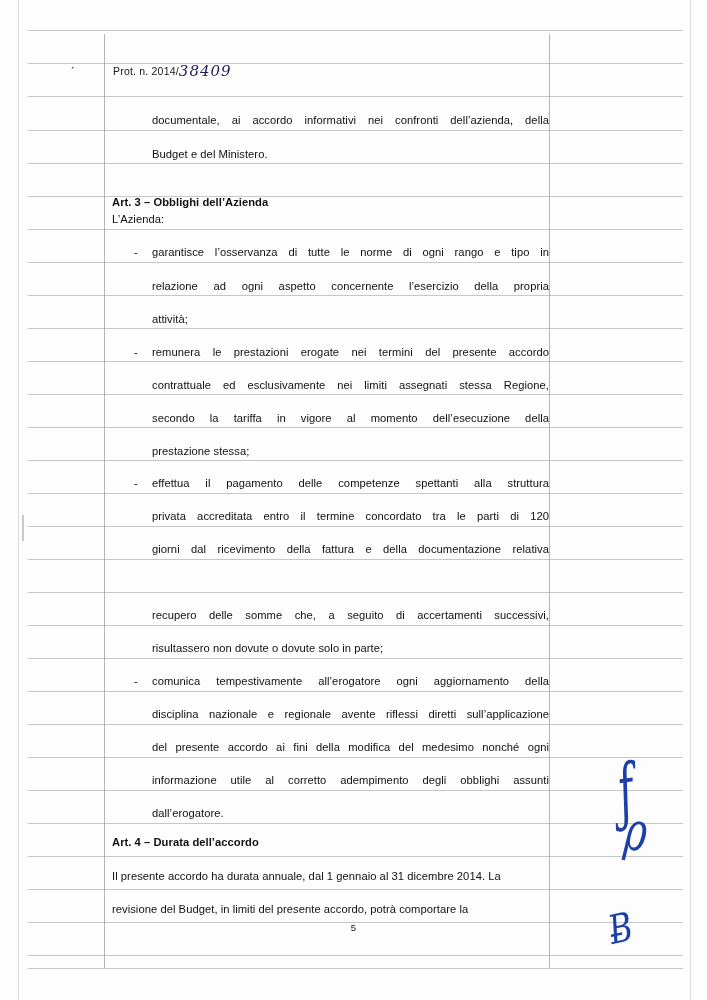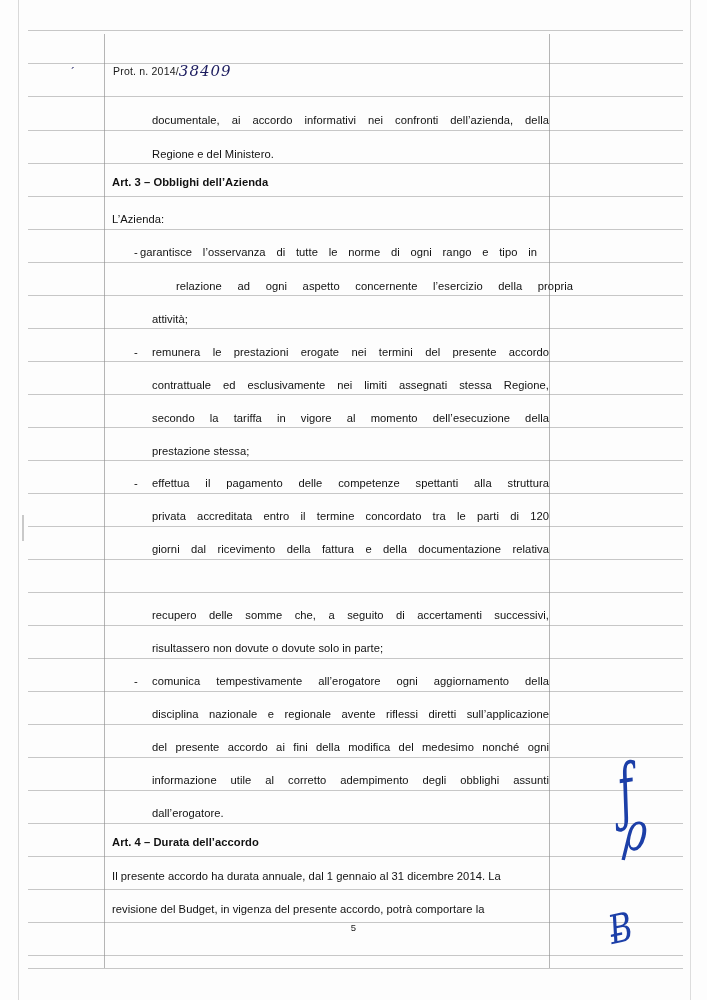--- a/index.html
+++ b/index.html
@@ -192,43 +192,43 @@
   <div class="vline right"></div>
 
   <div class="tick">´</div>
 
   <div class="prot">
     <span>Prot. n. 2014/</span><span class="hand">38409</span>
   </div>
 
   <div class="doc-body" id="body-layer">
       <div class="txt just" style="top: 114px; left: 152px; width: 397px;">documentale, ai accordo informativi nei confronti dell’azienda, della</div>
-      <div class="txt" style="top: 148px; left: 152px;">Regione e del Ministero.</div>
-      <div class="txt bold" style="top: 176px; left: 112px;">Art. 3 – Obblighi dell’Azienda</div>
+      <div class="txt" style="top: 148px; left: 152px;">Budget e del Ministero.</div>
+      <div class="txt bold" style="top: 196px; left: 112px;">Art. 3 – Obblighi dell’Azienda</div>
       <div class="txt" style="top: 213px; left: 112px;">L’Azienda:</div>
-      <div class="txt just" style="top: 246px; left: 140px; width: 397px;">garantisce l’osservanza di tutte le norme di ogni rango e tipo in</div>
-      <div class="txt just" style="top: 280px; left: 152px; width: 397px; margin-left: 24px;">relazione ad ogni aspetto concernente l’esercizio della propria</div>
+      <div class="txt just" style="top: 246px; left: 152px; width: 397px;">garantisce l’osservanza di tutte le norme di ogni rango e tipo in</div>
+      <div class="txt just" style="top: 280px; left: 152px; width: 397px;">relazione ad ogni aspetto concernente l’esercizio della propria</div>
       <div class="txt" style="top: 313px; left: 152px;">attività;</div>
       <div class="txt just" style="top: 346px; left: 152px; width: 397px;">remunera le prestazioni erogate nei termini del presente accordo</div>
       <div class="txt just" style="top: 379px; left: 152px; width: 397px;">contrattuale ed esclusivamente nei limiti assegnati stessa Regione,</div>
       <div class="txt just" style="top: 412px; left: 152px; width: 397px;">secondo la tariffa in vigore al momento dell’esecuzione della</div>
       <div class="txt" style="top: 445px; left: 152px;">prestazione stessa;</div>
       <div class="txt just" style="top: 477px; left: 152px; width: 397px;">effettua il pagamento delle competenze spettanti alla struttura</div>
       <div class="txt just" style="top: 510px; left: 152px; width: 397px;">privata accreditata entro il termine concordato tra le parti di 120</div>
       <div class="txt just" style="top: 543px; left: 152px; width: 397px;">giorni dal ricevimento della fattura e della documentazione relativa</div>
       <div class="txt just" style="top: 609px; left: 152px; width: 397px;">recupero delle somme che, a seguito di accertamenti successivi,</div>
       <div class="txt" style="top: 642px; left: 152px;">risultassero non dovute o dovute solo in parte;</div>
       <div class="txt just" style="top: 675px; left: 152px; width: 397px;">comunica tempestivamente all’erogatore ogni aggiornamento della</div>
       <div class="txt just" style="top: 708px; left: 152px; width: 397px;">disciplina nazionale e regionale avente riflessi diretti sull’applicazione</div>
       <div class="txt just" style="top: 741px; left: 152px; width: 397px;">del presente accordo ai fini della modifica del medesimo nonché ogni</div>
       <div class="txt just" style="top: 774px; left: 152px; width: 397px;">informazione utile al corretto adempimento degli obblighi assunti</div>
       <div class="txt" style="top: 807px; left: 152px;">dall’erogatore.</div>
       <div class="txt bold" style="top: 836px; left: 112px;">Art. 4 – Durata dell’accordo</div>
       <div class="txt" style="top: 870px; left: 112px;">Il presente accordo ha durata annuale, dal 1 gennaio al 31 dicembre 2014. La</div>
-      <div class="txt" style="top: 903px; left: 112px;">revisione del Budget, in vigenza del presente accordo, potrà comportare la</div>
+      <div class="txt" style="top: 903px; left: 112px;">revisione del Budget, in limiti del presente accordo, potrà comportare la</div>
       <div class="dash" style="top: 246px; left: 134px;">-</div>
       <div class="dash" style="top: 346px; left: 134px;">-</div>
       <div class="dash" style="top: 477px; left: 134px;">-</div>
       <div class="dash" style="top: 675px; left: 134px;">-</div>
     </div>
 
   <div class="pageno">5</div>
 
   <div class="sig sig1">ƒ</div>
   <div class="sig sig2">ρ</div>

